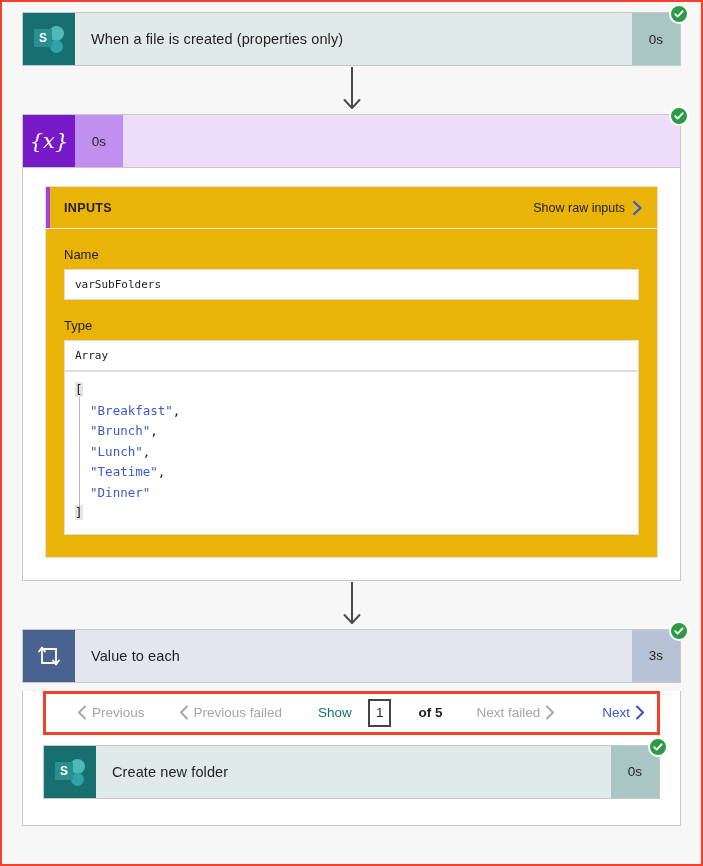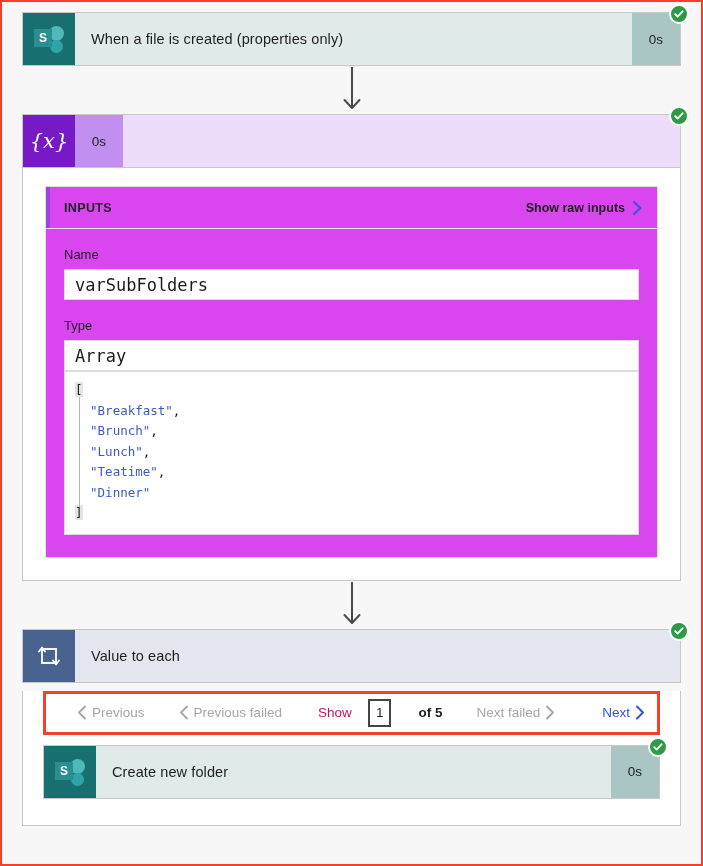--- a/index.html
+++ b/index.html
@@ -116,21 +116,21 @@
 
   
   .details{
     background:#ffffff;
     border:1px solid #c8c8c8;
     border-top:none;
     padding:18px 22px 22px 22px;
   }
   .inputs-box{
     border:1px solid #e0e0e0;
-    background:#d946ef;
+    background:#eab308;
   }
   .inputs-head{
     position:relative;
     display:flex; align-items:center; justify-content:space-between;
     height:42px;
     padding:0 14px 0 18px;
     border-bottom:1px solid #e6e6e6;
   }
   .inputs-head::before{
     content:"";
@@ -141,38 +141,37 @@
     font-size:12.5px;
     font-weight:600;
     letter-spacing:.35px;
     color:#201f1e;
   }
   .raw-link{
     display:flex; align-items:center; gap:7px;
     color:#201f1e;
     font-size:12.5px;
     cursor:pointer;
-    font-weight:bold;
   }
   .raw-link svg{ display:block; }
 
   .field{ padding:0 18px; }
   .field-label{
     font-size:13px;
     color:#201f1e;
     margin:18px 0 7px 0;
   }
   .field-input{
     border:1px solid #dcdcdc;
     background:#ffffff;
     height:31px;
     display:flex; align-items:center;
     padding:0 10px;
     font-family:"DejaVu Sans Mono", monospace;
-    font-size:17px;
+    font-size:11px;
     color:#1b1b1b;
   }
   .code-box{
     border:1px solid #dcdcdc;
     background:#ffffff;
     padding:8px 10px 10px 10px;
     font-family:"DejaVu Sans Mono", monospace;
     font-size:12.5px;
     line-height:20.5px;
     color:#1b1b1b;
@@ -214,21 +213,21 @@
   .pg-btn{
     display:flex; align-items:center; gap:5px;
     color:#a6a6a6;
     padding:0 9px;
     white-space:nowrap;
     cursor:default;
   }
   .pg-btn.active{ color:#3754d8; cursor:pointer; }
   .pg-btn svg{ display:block; }
   .pg-text{
-    color:#be185d;
+    color:#0f766e;
     padding:0 0 0 11px;
     white-space:nowrap;
   }
   .pg-input{
     width:78px; height:28px;
     border:2px solid #444444;
     background:#ffffff;
     display:flex; align-items:center;
     padding:0 6px;
     font-family:"Liberation Sans", sans-serif;
@@ -342,20 +341,21 @@
       <div class="icon loop-ico">
         <svg width="26" height="24" viewBox="0 0 26 24">
           <path d="M6 5 H20 V19 H6 Z" stroke="#ffffff" stroke-width="1.8" fill="none"></path>
           <path d="M6 5 V1.5" stroke="#49628f" stroke-width="3.4" fill="none"></path>
           <path d="M20 19 V22.5" stroke="#49628f" stroke-width="3.4" fill="none"></path>
           <path d="M3 7.5 L6 3.5 L9 7.5" stroke="#ffffff" stroke-width="1.8" fill="none" stroke-linecap="round" stroke-linejoin="round"></path>
           <path d="M17 16.5 L20 20.5 L23 16.5" stroke="#ffffff" stroke-width="1.8" fill="none" stroke-linecap="round" stroke-linejoin="round"></path>
         </svg>
       </div>
       <div class="title">Value to each</div>
+      <div class="dur">3s</div>
       <div class="badge">
         <svg width="12" height="12" viewBox="0 0 12 12">
             <path d="M2.2 6.2 L4.6 8.6 L9.6 3.3" stroke="#ffffff" stroke-width="1.9" fill="none" stroke-linecap="round" stroke-linejoin="round"></path>
           </svg>
       </div>
     </div>
 
     <div class="loop-body">
 
       <div class="pager-wrap">

